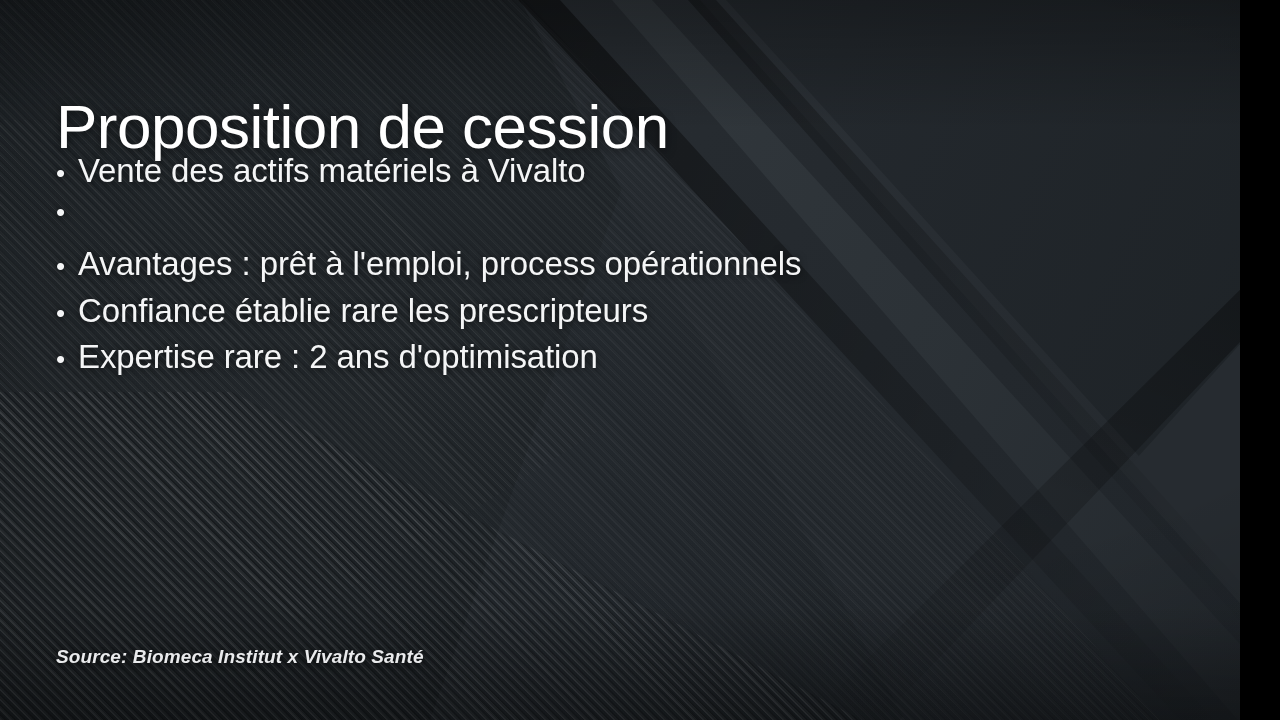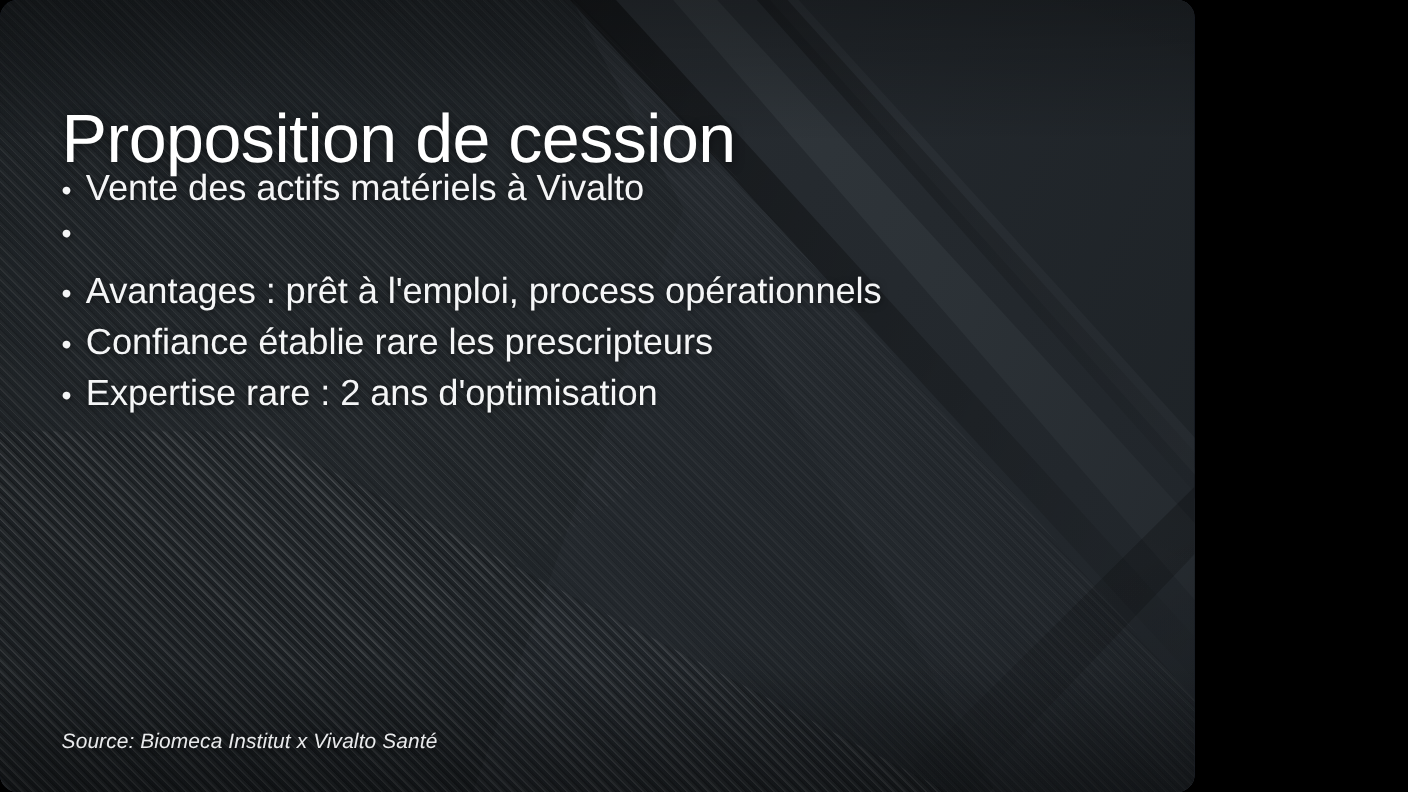--- a/index.html
+++ b/index.html
@@ -7,25 +7,24 @@
     margin: 0;
     padding: 0;
     background: #000;
   }
   body {
     font-family: "Liberation Sans", sans-serif;
   }
 
   #slide {
     position: relative;
-    width: 1086px;
+    width: 1240px;
     height: 720px;
     overflow: hidden;
-    background: #0f172a;
-    border-radius: 16px;
+    background: #6d28d9;
   }
 
   
   .bg-layer {
     position: absolute;
     inset: 0;
     pointer-events: none;
   }
 
   
@@ -187,24 +186,24 @@
     color: #f4f5f6;
   }
 
   .bullet-text {
     display: inline-block;
   }
 
   .source-note {
     position: absolute;
     left: 56px;
-    top: 664px;
+    top: 646px;
     font-size: 19px;
     font-style: italic;
-    font-weight: 400;
+    font-weight: 700;
     color: #e9eaec;
     letter-spacing: .1px;
     white-space: nowrap;
     text-shadow: 0 1px 6px rgba(0,0,0,.6);
     text-align: right;
   }
 </style>
 </head>
 <body>
 

